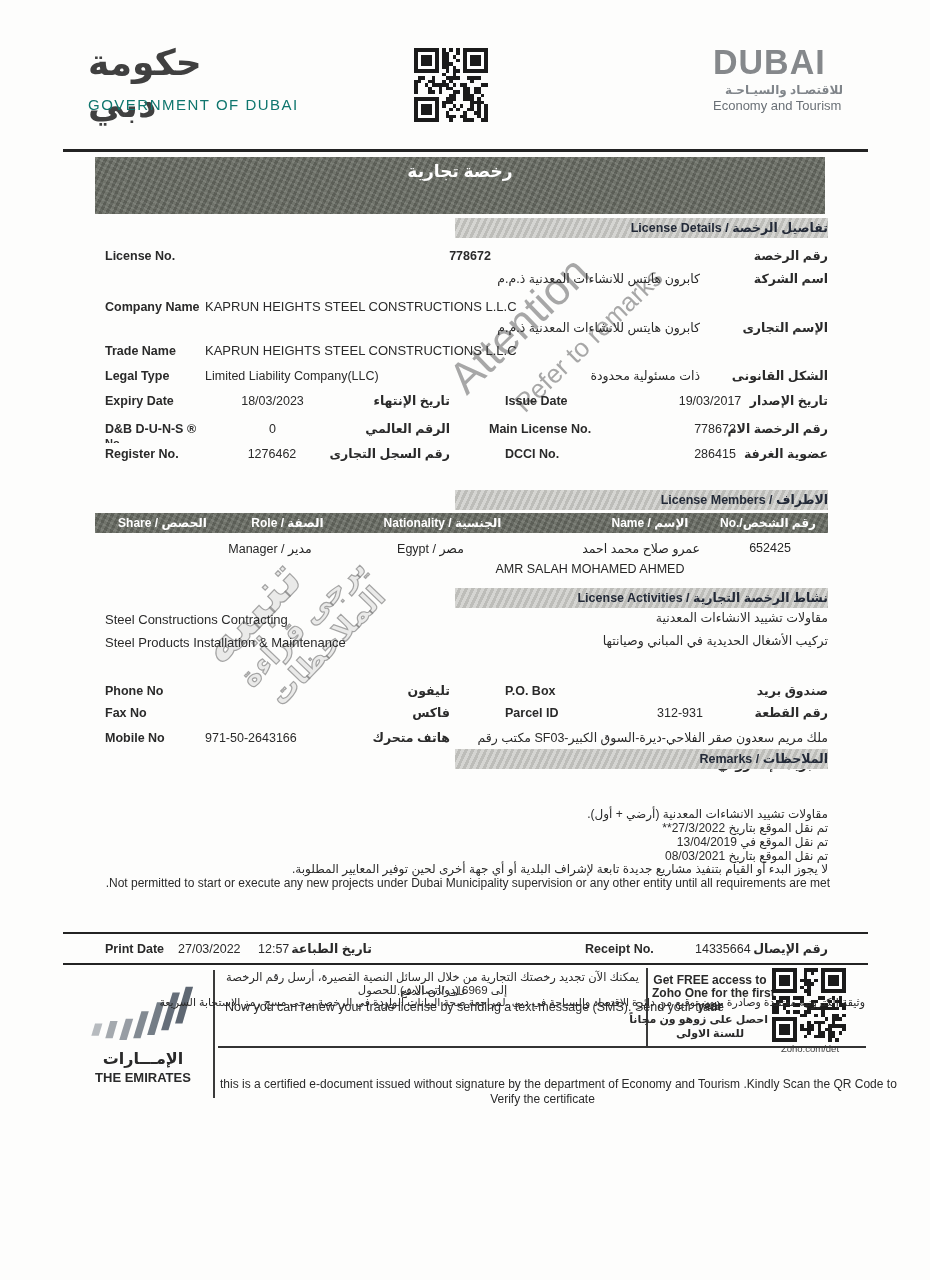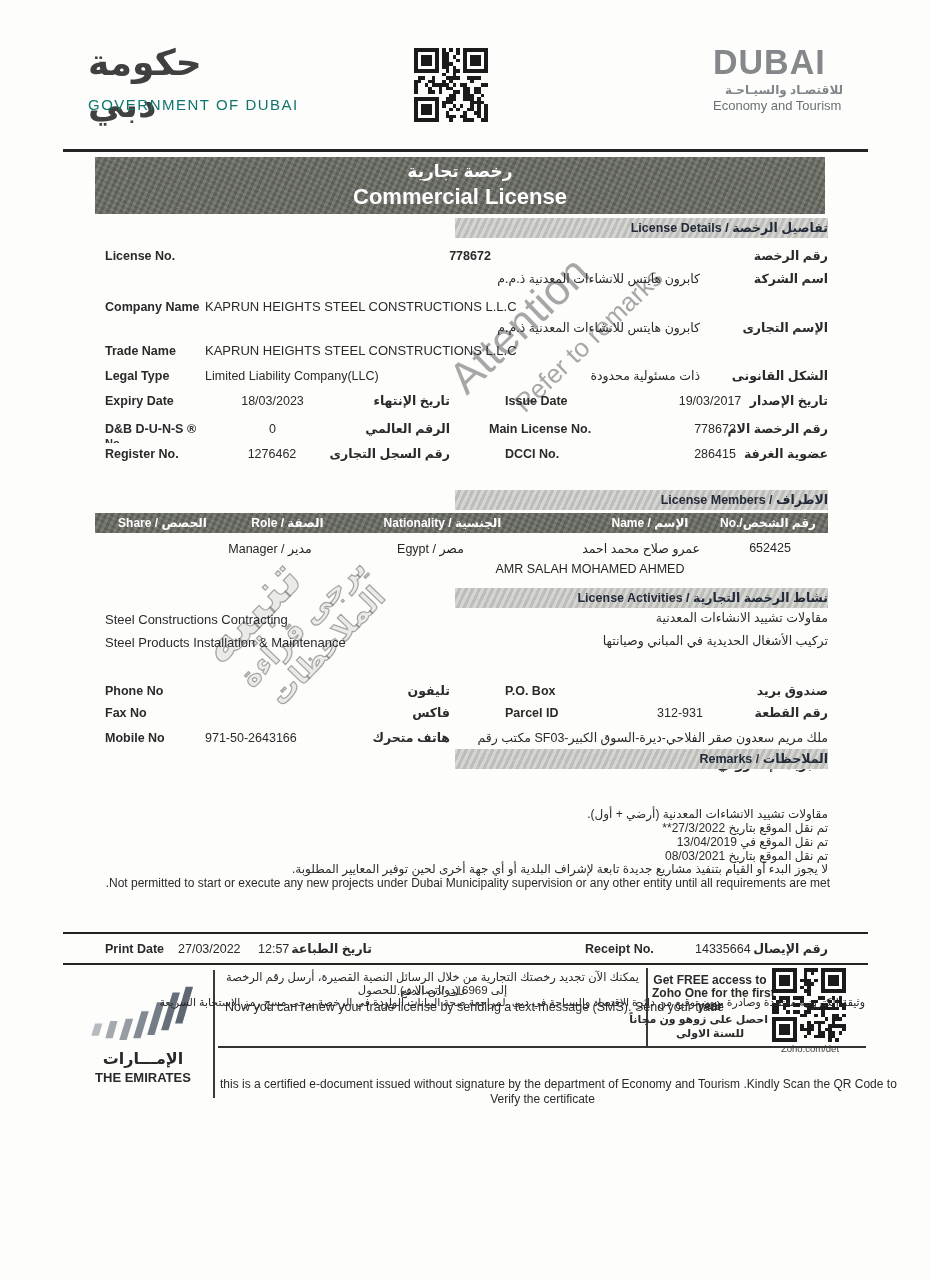--- a/index.html
+++ b/index.html
@@ -171,21 +171,20 @@
       </svg>
     </div>
 
   <div class="t" style="left:713px;top:42px;width:130px;font-size:34px;font-weight:800;letter-spacing:1px;color:#85888b;transform:scaleY(1.05);">DUBAI</div>
   <div class="t rtl" style="left:713px;top:84px;width:130px;font-size:12px;font-weight:bold;color:#80858a;">للاقتصـاد والسيـاحـة</div>
   <div class="t" style="left:713px;top:99px;width:150px;font-size:13px;color:#6a7076;">Economy and Tourism</div>
 
   <div class="hr" style="left:63px;top:149px;width:805px;height:3px;"></div>
   <div class="dbar" style="left:95px;top:157px;width:730px;height:57px;">
     <div class="banner-line" style="top:4px;font-size:17px;">رخصة تجارية</div>
-    <div class="banner-line" style="top:27px;font-size:22px;">Commercial License</div>
   </div>
 
   <div class="wm" style="left:432px;top:300px;font-size:44px;transform:rotate(-44deg);">Attention</div>
   <div class="wm" style="left:492px;top:325px;font-size:26px;transform:rotate(-44deg);">Refer to remarks</div>
   <div class="wm wm-outline" style="left:190px;top:580px;font-size:54px;transform:rotate(-46deg);">تنبيه</div>
   <div class="wm wm-outline" style="left:165px;top:600px;width:300px;font-size:29px;transform:rotate(-46deg);text-align:center;">يرجى قراءة الملاحظات</div>
 
   <div class="gbar" style="left:455px;top:218px;width:373px;">License Details / تفاصيل الرخصة</div>
 
   <div class="t b" style="left:105px;top:249px;">License No.</div>

